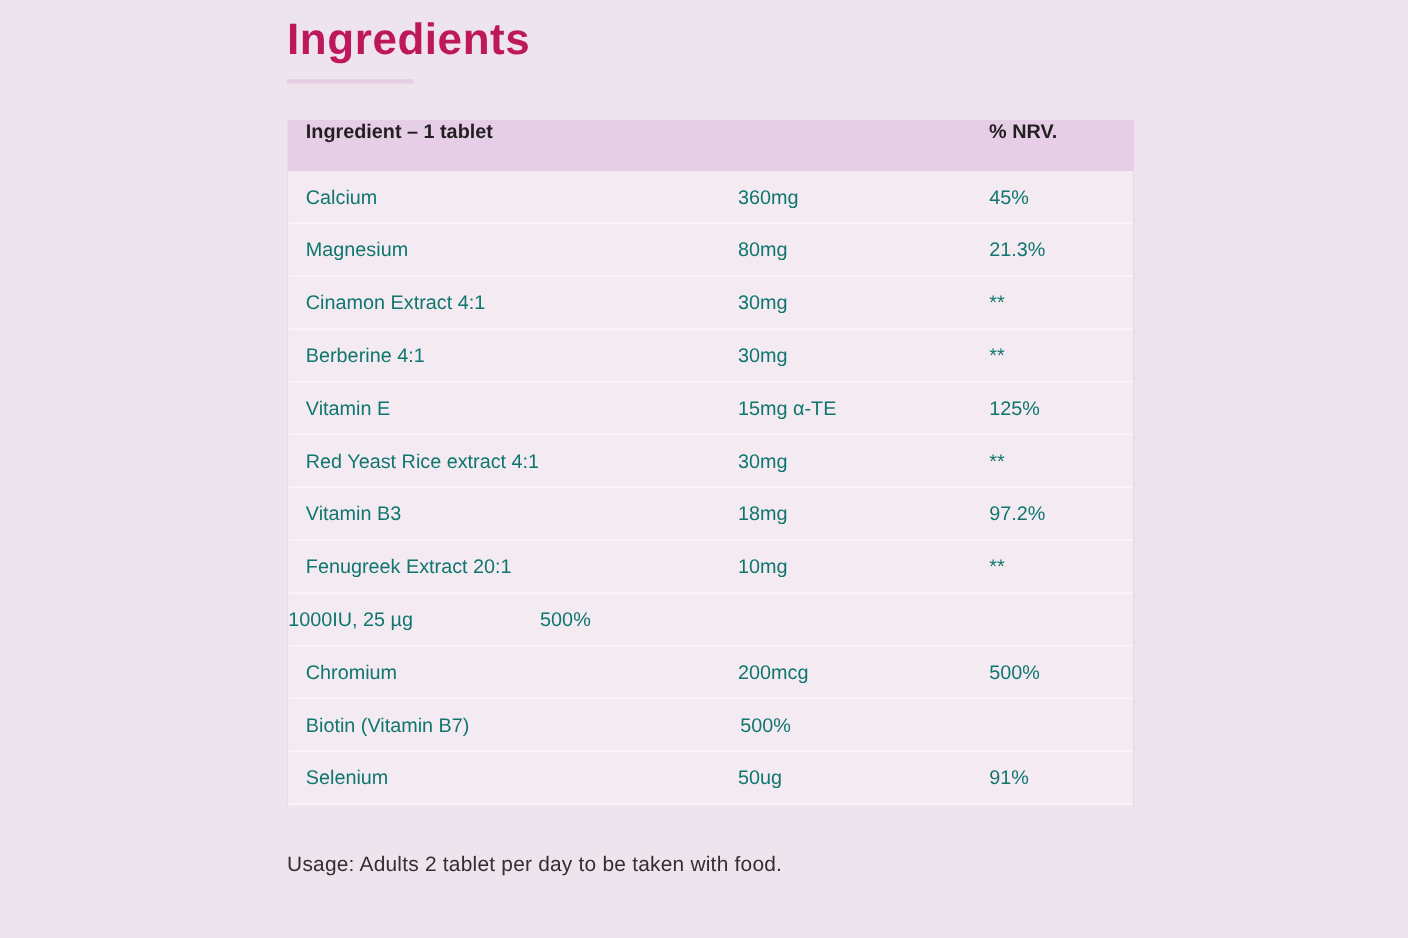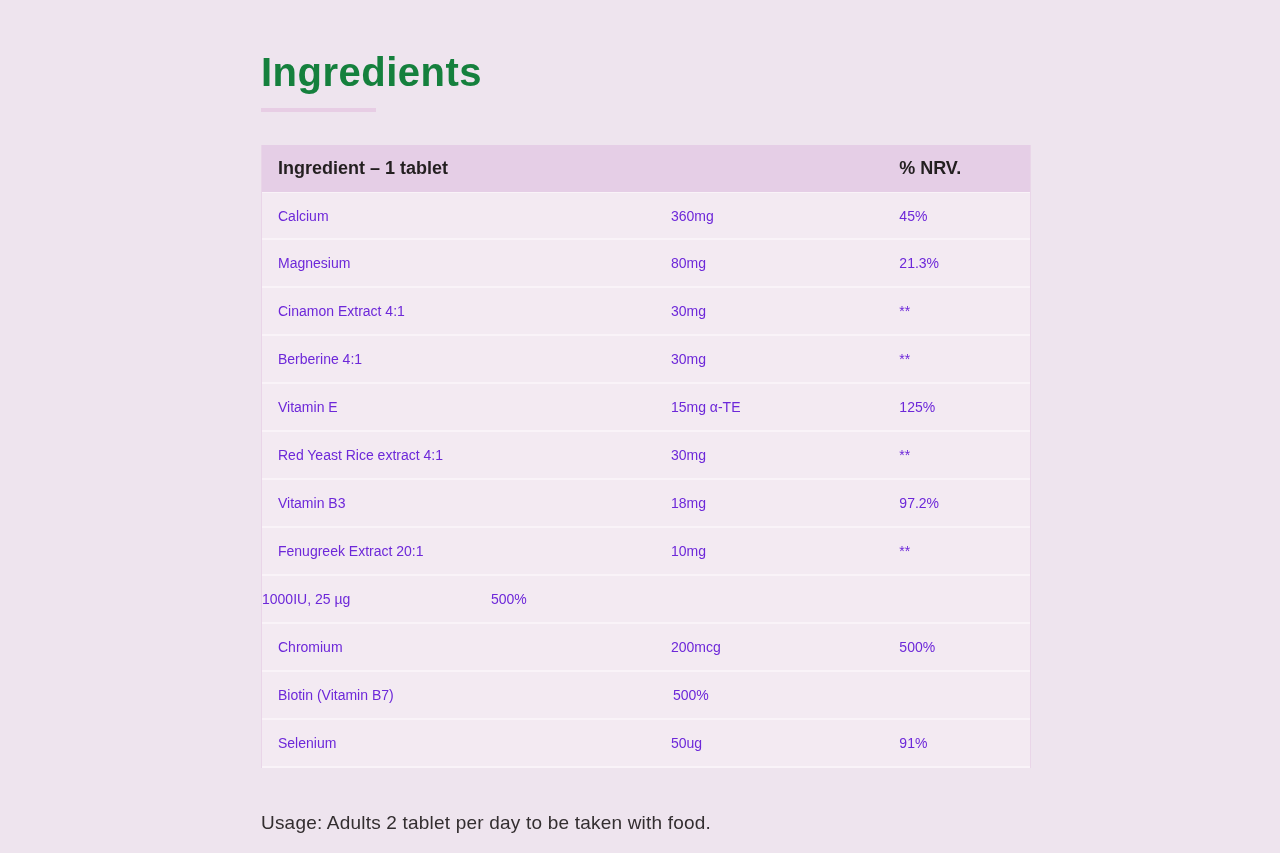--- a/index.html
+++ b/index.html
@@ -11,62 +11,61 @@
     overflow: hidden;
   }
   .container {
     width: 770px;
     margin-left: 261px;
     padding-top: 12px;
   }
   .page-title {
     font-size: 40px;
     font-weight: 800;
-    color: #15803d;
+    color: #be185d;
     letter-spacing: 0.5px;
     line-height: 1.2;
-    margin-top: 36px;
   }
   .title-underline {
     width: 115px;
     height: 4px;
     background: #e7cde4;
     margin-top: 12px;
   }
   .ingredients-table {
     margin-top: 33px;
     width: 770px;
     border-left: 1px solid #e9d5e8;
     border-right: 1px solid #e9d5e8;
   }
   .table-header {
     display: flex;
-    align-items: center;
+    align-items: flex-start;
     height: 47px;
     background: #e5cee6;
     font-weight: 700;
     font-size: 18px;
     color: #231f20;
   }
   .table-header .th-ingredient {
     width: 637px;
     padding-left: 16px;
   }
   .table-header .th-nrv {
     width: 132px;
     padding-left: 1px;
   }
   .table-body .table-row {
     display: flex;
     align-items: center;
     height: 48px;
     background: #f3eaf2;
     border-bottom: 2px solid #f9f3f8;
-    font-size: 14px;
-    color: #6d28d9;
+    font-size: 18px;
+    color: #0f766e;
   }
   .table-body .table-row:first-child {
     border-top: 1px solid #f9f3f8;
   }
   .cell-name   { width: 410px; padding-left: 16px; }
   .cell-amount { width: 228px; padding-left: 0px; }
   .cell-nrv    { width: 132px; padding-left: 1px; }
   .notes {
     margin-top: 44px;
   }

